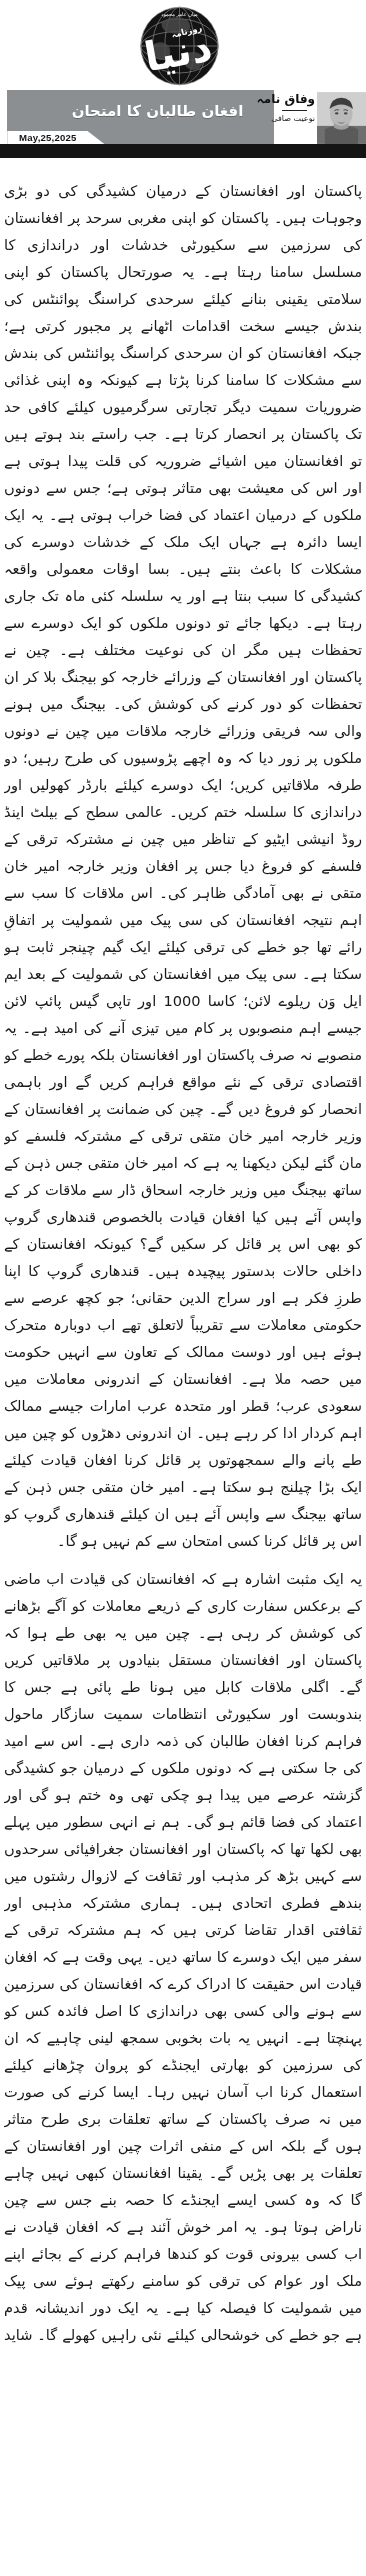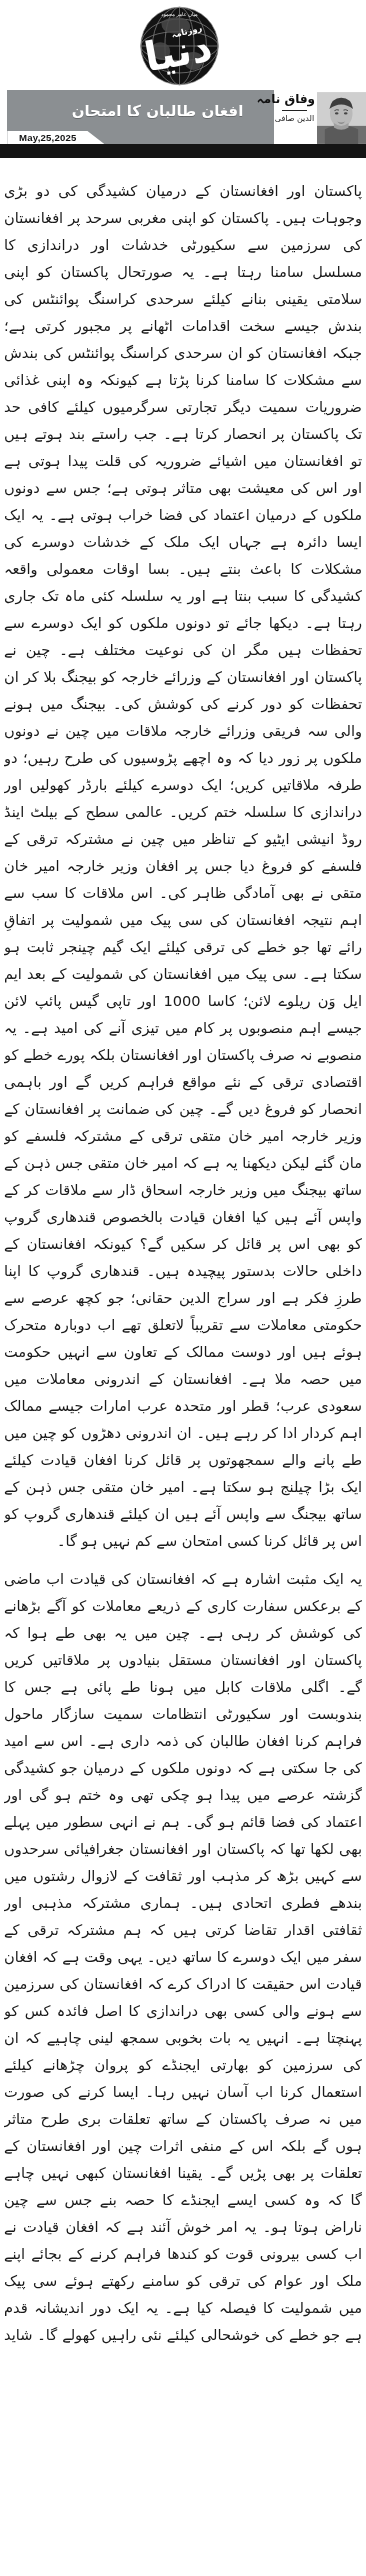--- a/index.html
+++ b/index.html
@@ -88,21 +88,21 @@
   <div class="title-bar">
     <div class="article-title">افغان طالبان کا امتحان</div>
     <div class="date-wedge"></div>
     <div class="date-text">May,25,2025</div>
   </div>
 
   <div class="author-box">
     <div class="author-texts">
       <div class="column-name">وفاق نامہ</div>
       <div class="author-rule"></div>
-      <div class="author-name">الدین صافی</div>
+      <div class="author-name">نوعیت صافی</div>
     </div>
     <div class="author-photo">
       <svg viewBox="0 0 87 92" xmlns="http://www.w3.org/2000/svg">
         <rect width="87" height="92" fill="#cfcfcf"></rect>
         <rect y="60" width="87" height="32" fill="#6f6f6f"></rect>
         <path d="M14 66 q29 -14 59 0 l0 26 l-59 0 z" fill="#5a5a5a"></path>
         <ellipse cx="43" cy="38" rx="20" ry="25" fill="#b9b9b9"></ellipse>
         <path d="M22 30 q4 -20 21 -20 q18 0 21 20 q-10 -8 -21 -8 q-11 0 -21 8z" fill="#3d3d3d"></path>
         <ellipse cx="35" cy="38" rx="3.2" ry="2" fill="#444"></ellipse>
         <ellipse cx="51" cy="38" rx="3.2" ry="2" fill="#444"></ellipse>

